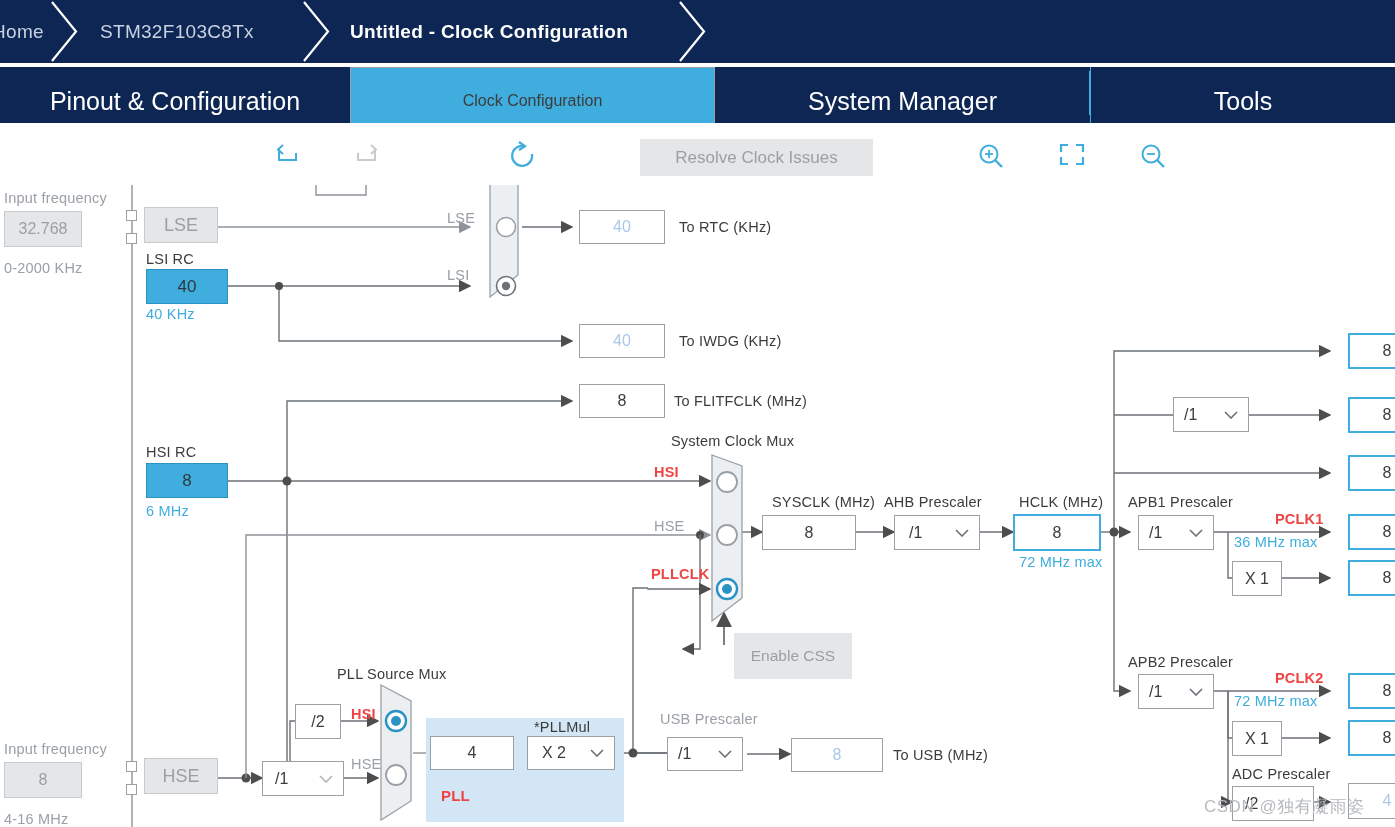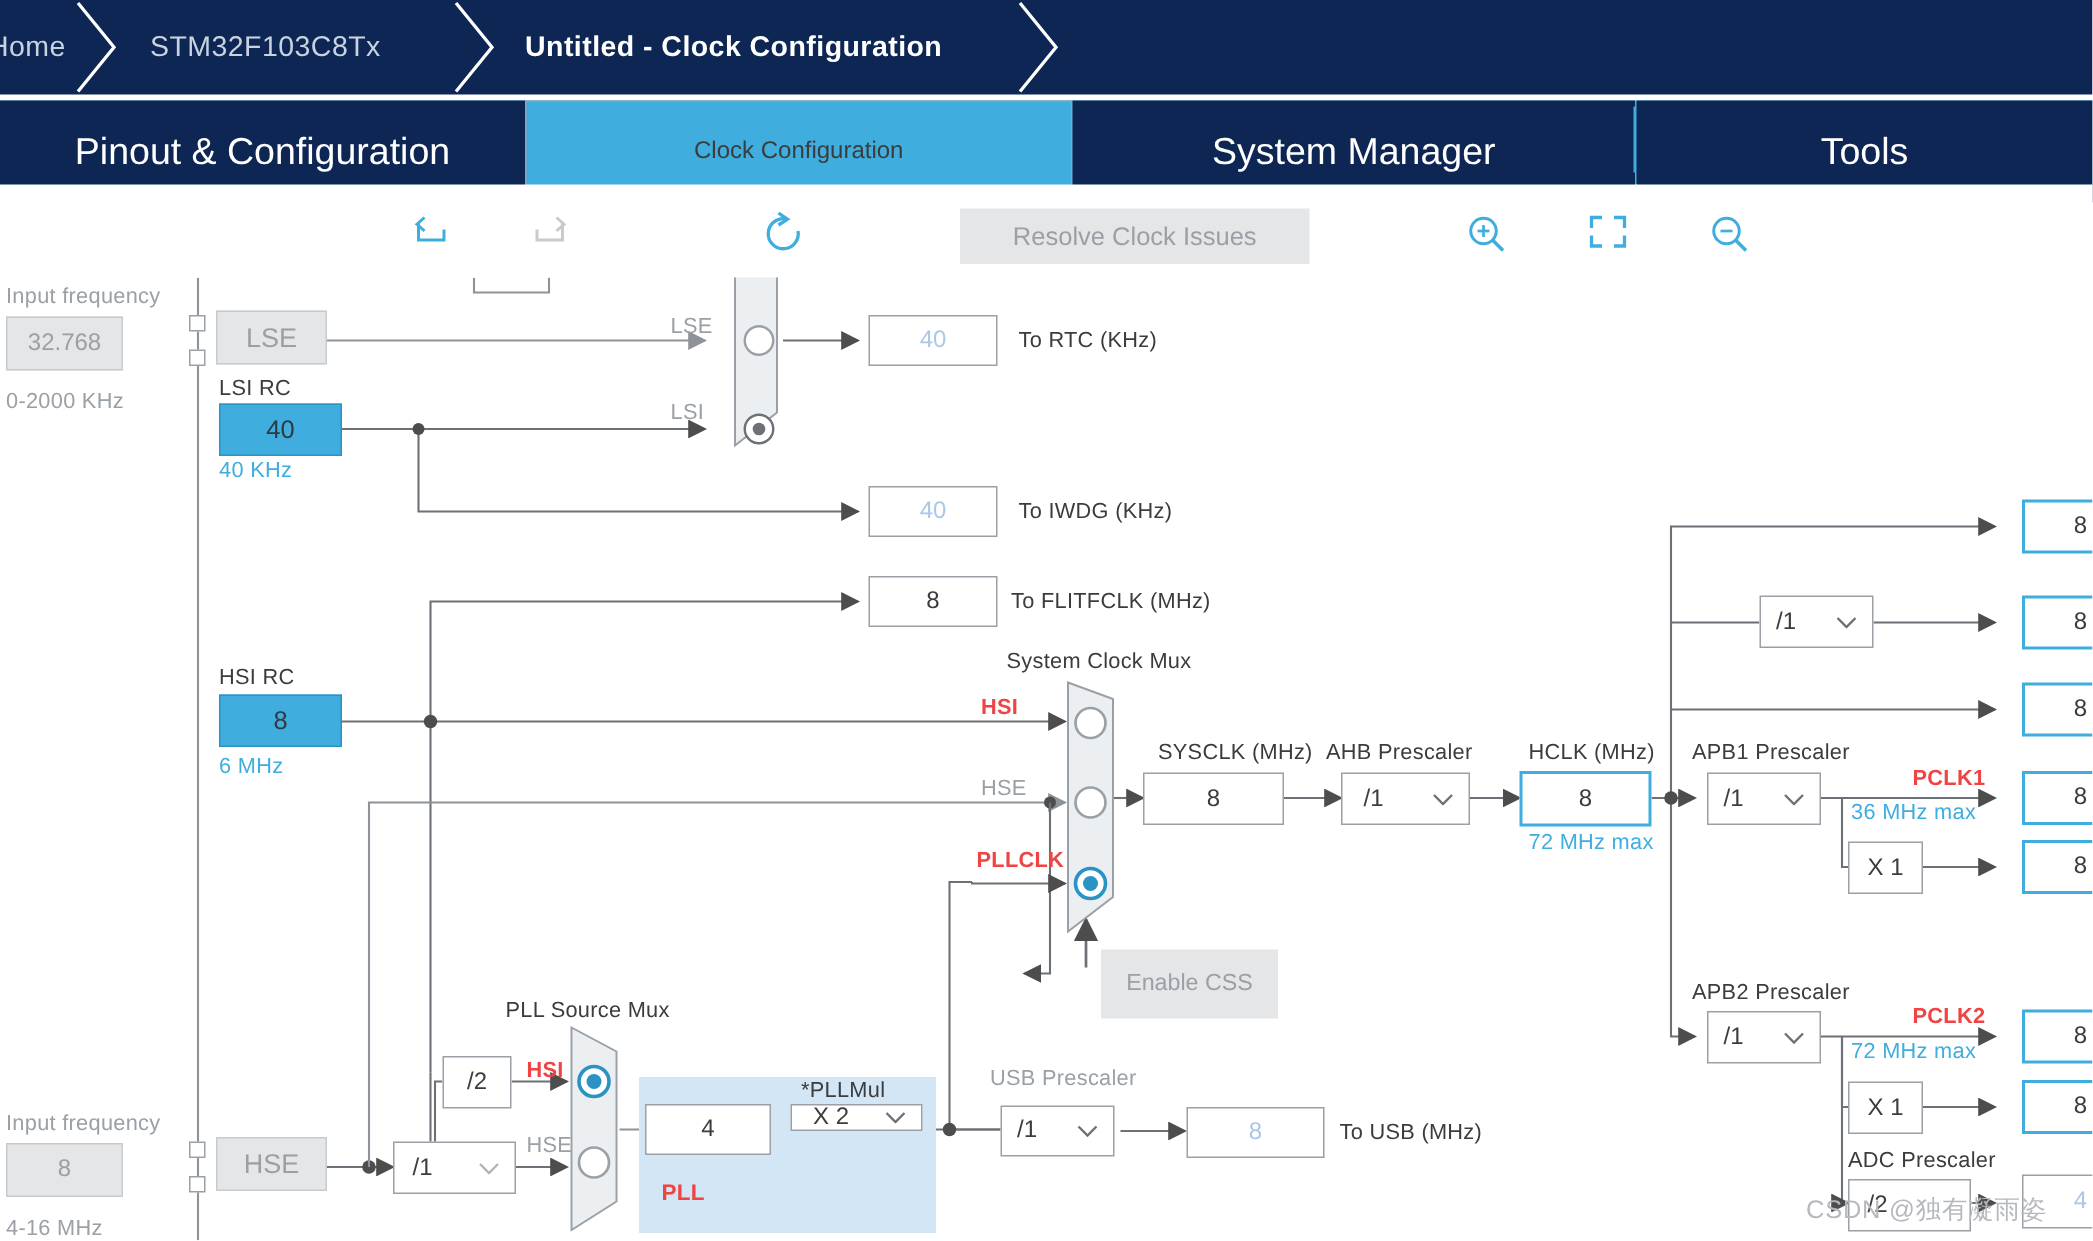--- a/index.html
+++ b/index.html
@@ -430,21 +430,21 @@
         <circle cx="19" cy="38" r="10" fill="#ffffff" stroke="#2b93c4" stroke-width="2.4"></circle>
         <circle cx="19" cy="38" r="5" fill="#2b93c4"></circle>
         <circle cx="19" cy="92" r="10" fill="#ffffff" stroke="#9aa0a6" stroke-width="1.8"></circle>
       </svg>
     </div>
 
     <div class="pll-region" style="left:426px; top:533px; width:198px; height:104px;"></div>
     <div class="lbl blue" style="left:441px; top:602px; font-size:15px;">PLL</div>
     <div class="box" style="left:430px; top:551px; width:84px; height:34px;">4</div>
     <div class="lbl dark" style="left:534px; top:534px;">*PLLMul</div>
-    <div class="sel" style="left:527px; top:551px; width:88px; height:18px;">
+    <div class="sel" style="left:527px; top:551px; width:88px; height:34px;">
       <span class="val">X 2</span>
       <span class="carat">
         <svg width="14" height="8" viewBox="0 0 14 8">
             <path d="M1 1 L7 7 L13 1" fill="none" stroke="#6b7177" stroke-width="1.6"></path>
           </svg>
       </span>
     </div>
 
     <div class="lbl grey" style="left:660px; top:526px;">USB Prescaler</div>
     <div class="sel" style="left:667px; top:552px; width:76px; height:34px;">

